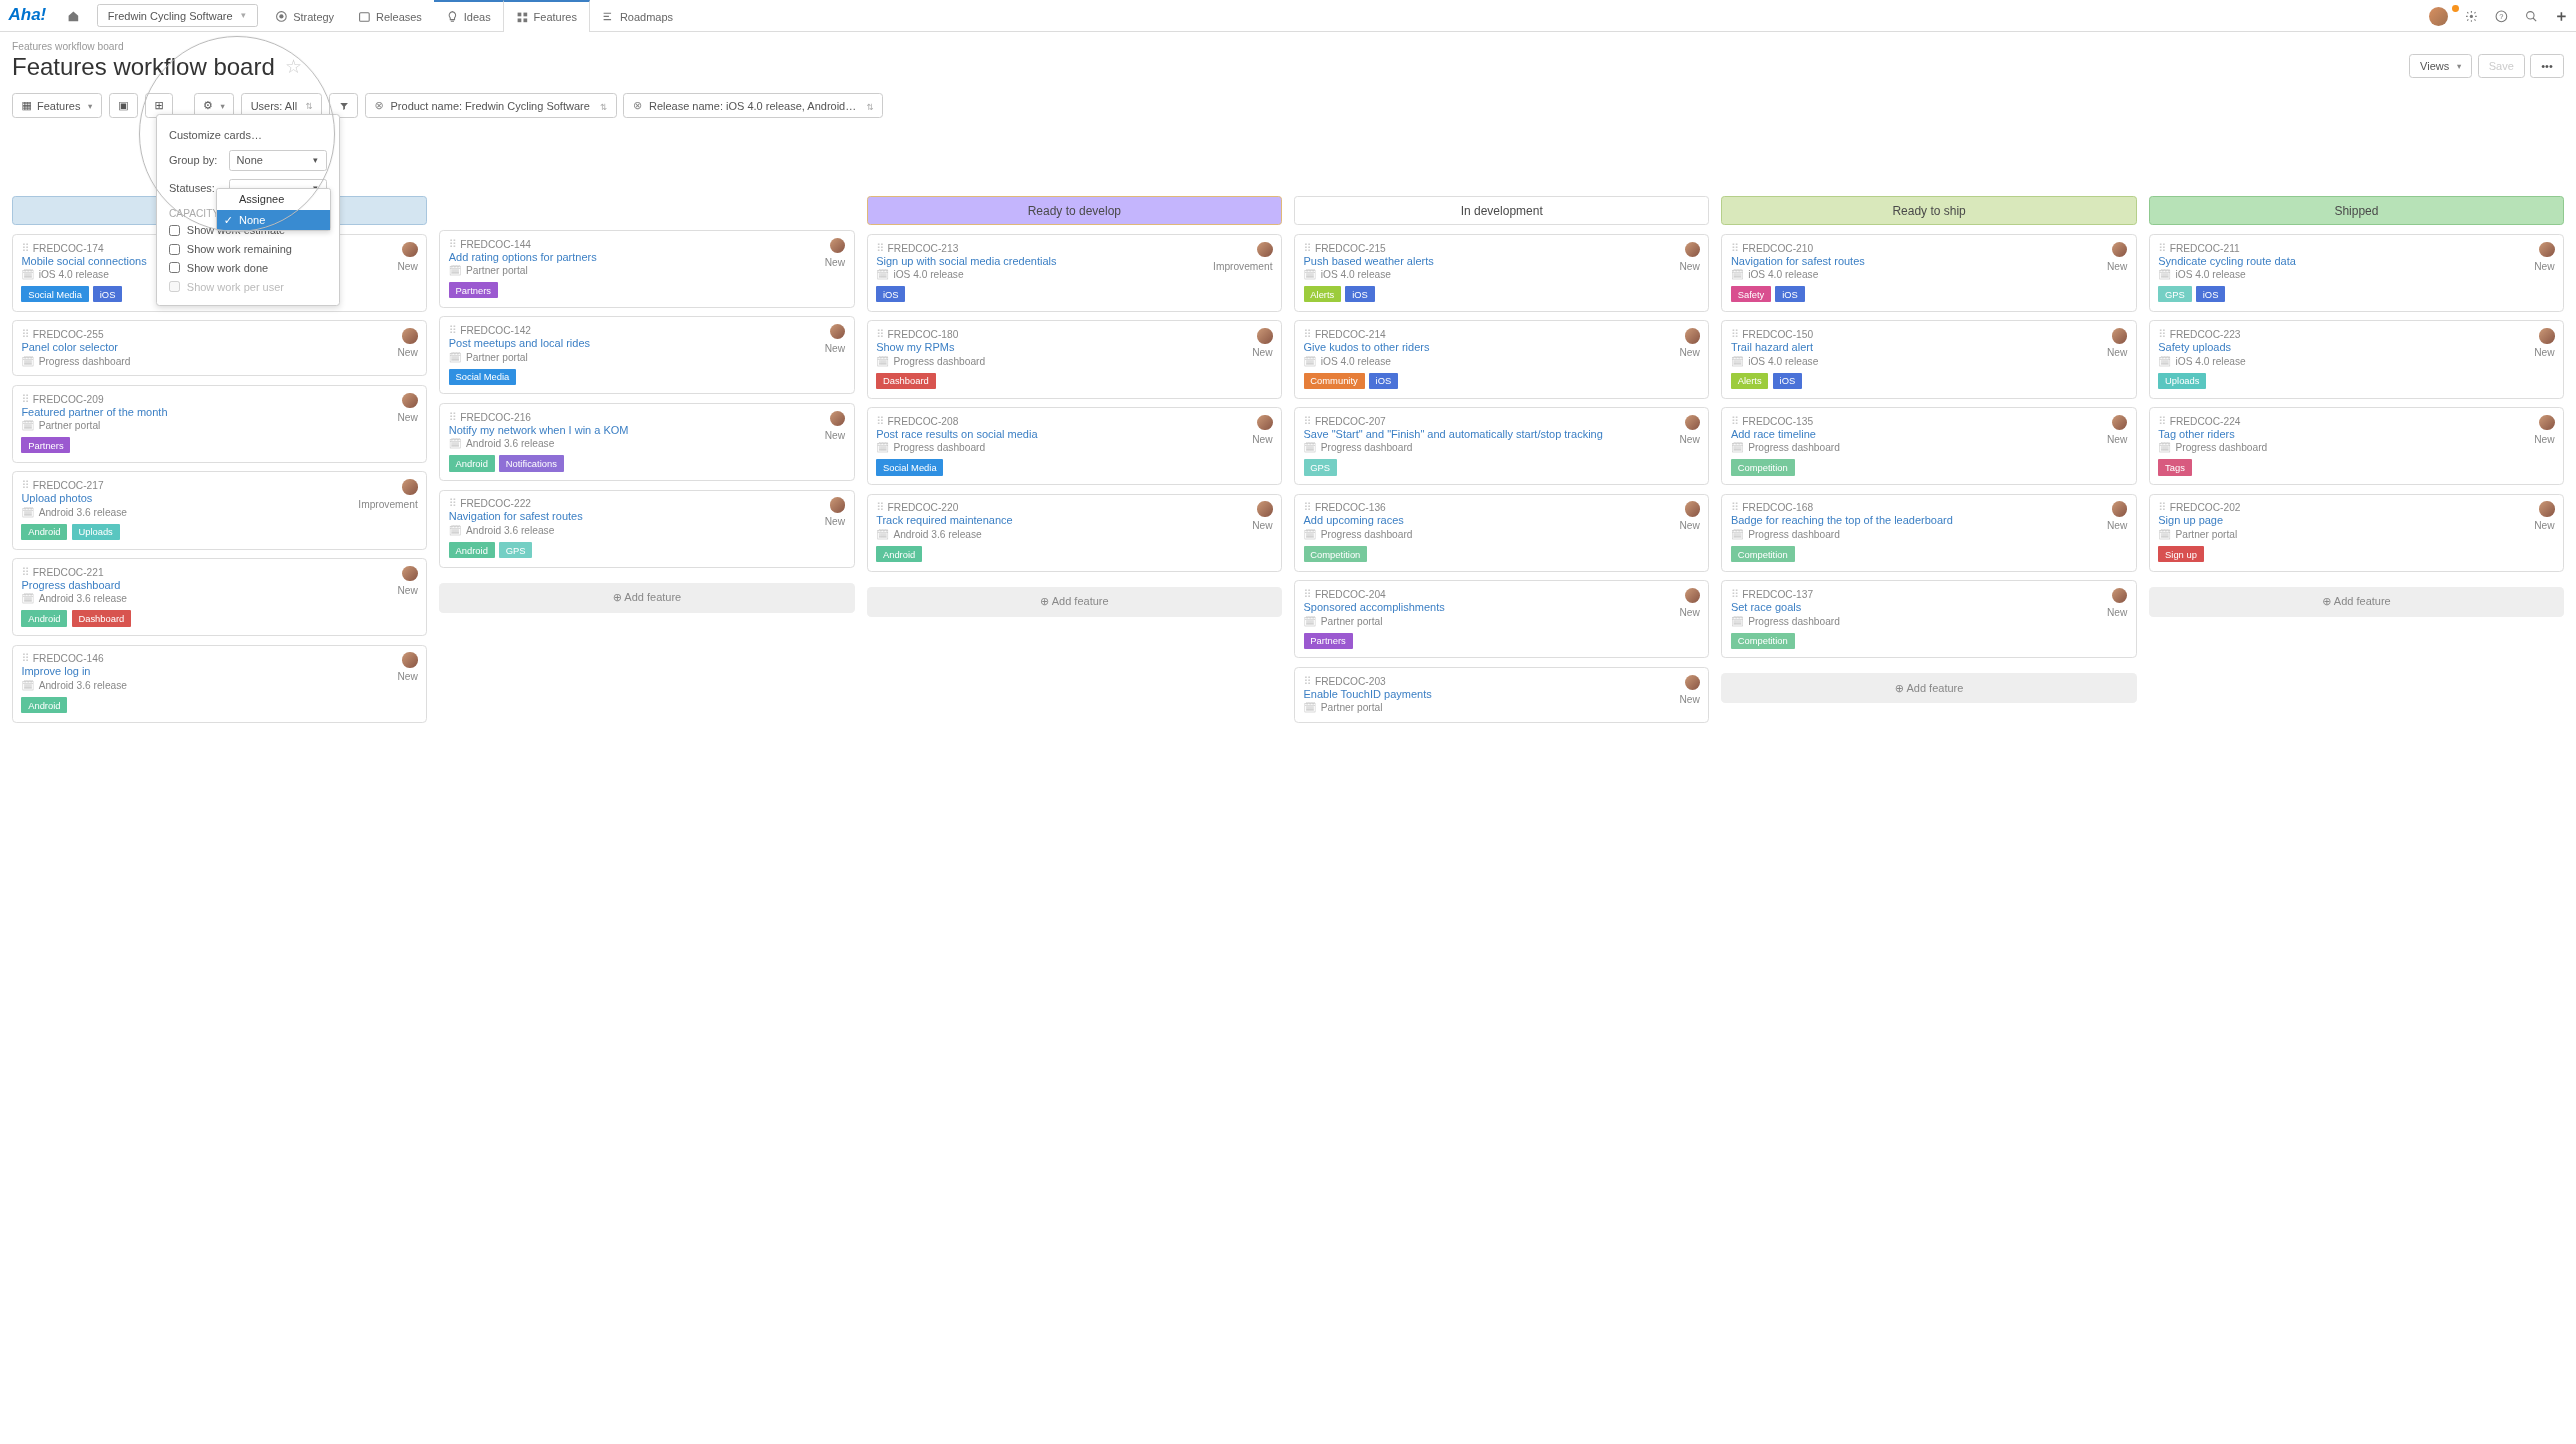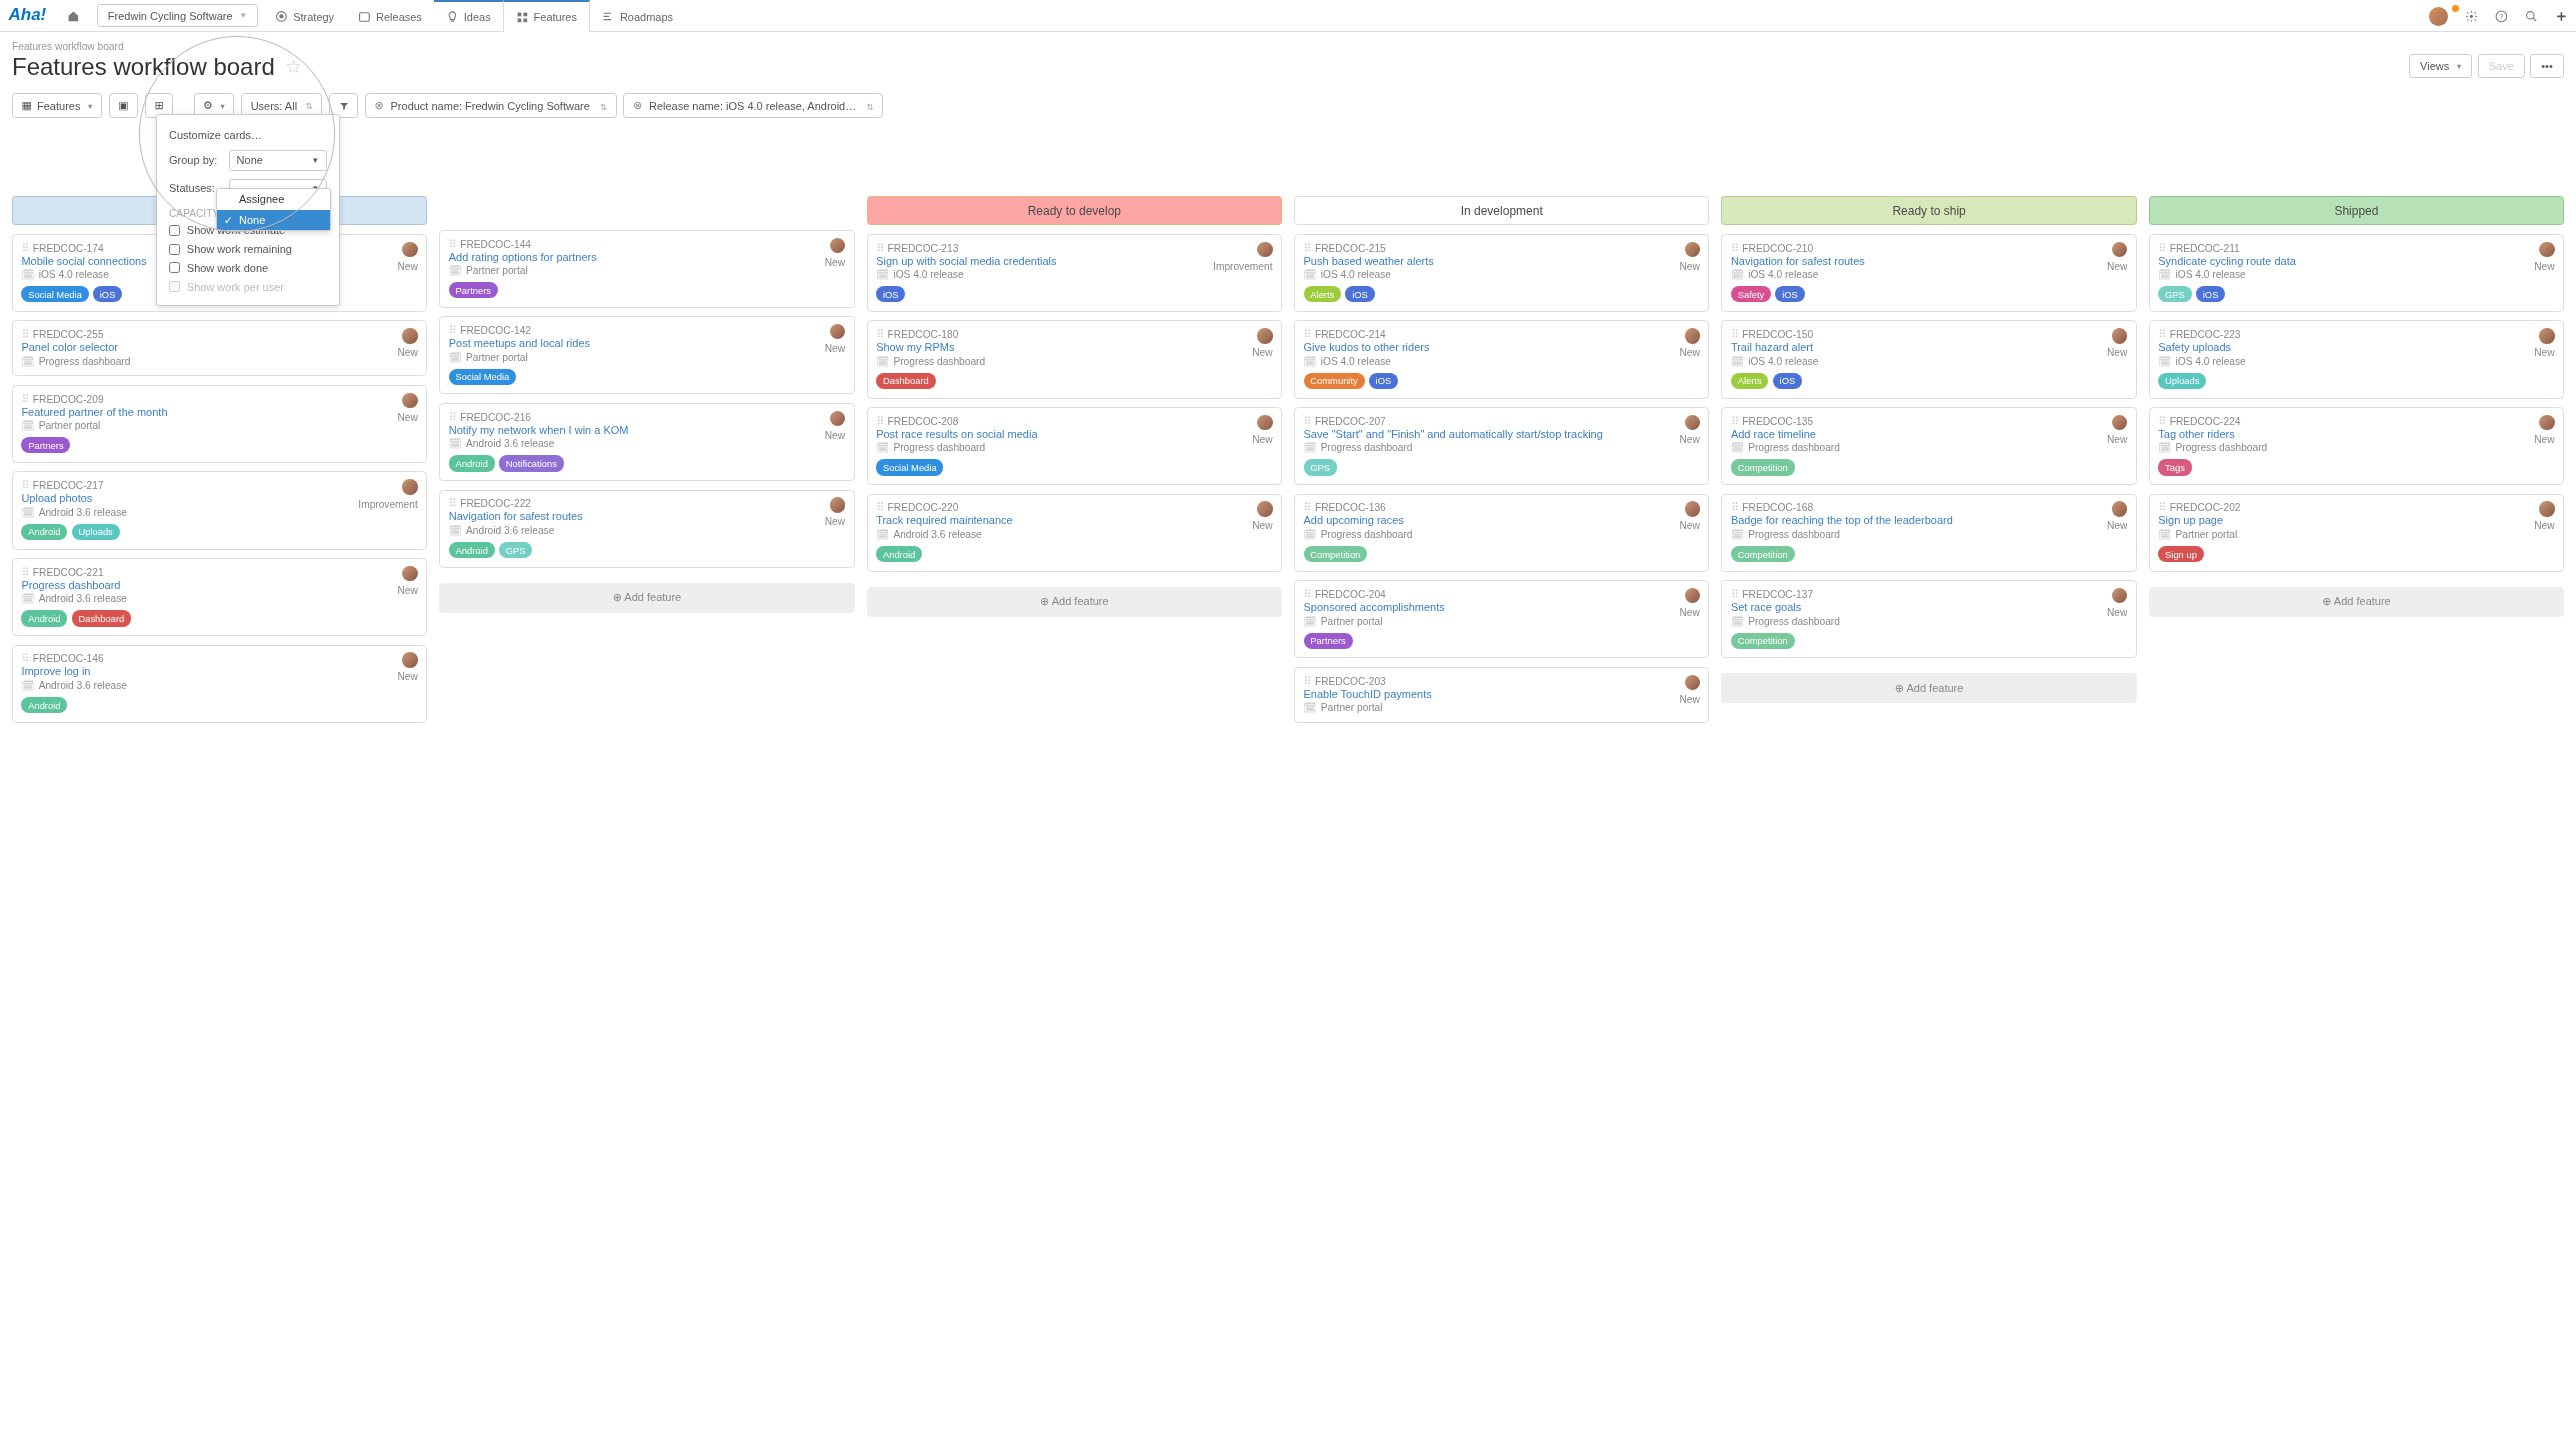--- a/index.html
+++ b/index.html
@@ -49,33 +49,33 @@
 .group-dd .opt{padding:4.3px 8.5px 4.3px 22px;position:relative}
 .group-dd .opt.sel{background:#398bd1;color:#fff}
 .group-dd .opt.sel::before{content:"✓";position:absolute;left:6.8px}
 
 .lens{position:absolute;left:139px;top:36px;width:196px;height:196px;border:0.9px solid #bbb;border-radius:50%;pointer-events:none;box-shadow:0 0 0 0.9px rgba(0,0,0,.03);z-index:50}
 
 .board{position:absolute;left:6.8px;right:6.8px;top:189px;display:flex;gap:12px;padding:6.8px 5.1px}
 .col{flex:1;min-width:201px}
 .col-h{border:0.9px solid;border-radius:3.4px;padding:6.8px;text-align:center;color:#4a4a4a;font-size:12px;margin-bottom:8.5px}
 .c0 .col-h{background:#d4e5f1;border-color:#a8c6de}
-.c2 .col-h{background:#fca5a5;border-color:#e0b978}
+.c2 .col-h{background:#c4b5fd;border-color:#e0b978}
 .c3 .col-h{background:#fff;border-color:#ddd}
 .c4 .col-h{background:#d9e8bb;border-color:#b5cf8a}
 .c5 .col-h{background:#b7e2b7;border-color:#8fc98f}
 
 .card{border:0.9px solid #ddd;border-radius:4.3px;padding:6.8px 8.5px 8.5px;margin-bottom:8.5px;background:#fff;position:relative}
 .card-head{display:flex;align-items:center;gap:5.1px;color:#888;font-size:10.2px}
 .grip{color:#ccc;font-size:11px;letter-spacing:-1.7px}
 .card-title{color:#3b7fc4;margin-top:2.6px;font-size:11px}
 .card-meta{display:flex;align-items:center;gap:4.3px;color:#888;font-size:10.2px;margin-top:2.6px}
 .card-meta .cal{color:#bbb}
 .tags{display:flex;flex-wrap:wrap;gap:4.3px;margin-top:6px}
-.tag{color:#fff;font-size:9.4px;padding:2.6px 6.8px;border-radius:8px}
+.tag{color:#fff;font-size:9.4px;padding:2.6px 6.8px;border-radius:1px}
 .tag.SocialMedia{background:#2f90e2}.tag.iOS{background:#4a72d8}.tag.Partners{background:#9b59d0}.tag.Android{background:#5bc49b}.tag.Uploads{background:#59c6c0}.tag.Dashboard{background:#d8544f}.tag.Notifications{background:#8e6fd6}.tag.GPS{background:#74cfc4}.tag.Alerts{background:#9ccc3c}.tag.Community{background:#e67e39}.tag.Competition{background:#77c99c}.tag.Safety{background:#d94f8f}.tag.Tags{background:#d85a7f}.tag.Signup{background:#d85050}
 .card-right{position:absolute;right:8.5px;top:6.8px;text-align:right}
 .avatar{width:15.3px;height:15.3px;border-radius:50%;background:linear-gradient(135deg,#cc9977,#885544);display:inline-block}
 .status-new{color:#888;font-size:10.2px;display:block;margin-top:1.7px}
 .status-imp{color:#888;font-size:10.2px;display:block;margin-top:2px}
 
 .add-bar{background:#eee;border-radius:4.3px;text-align:center;padding:8.5px;color:#888;margin-top:15px}
 .add-bar::before{content:"⊕ ";}
 </style>
 </head>

